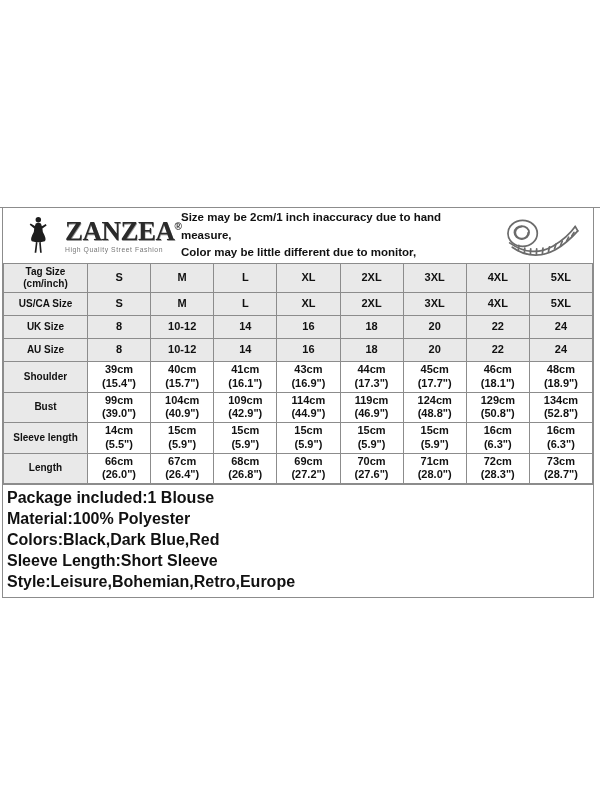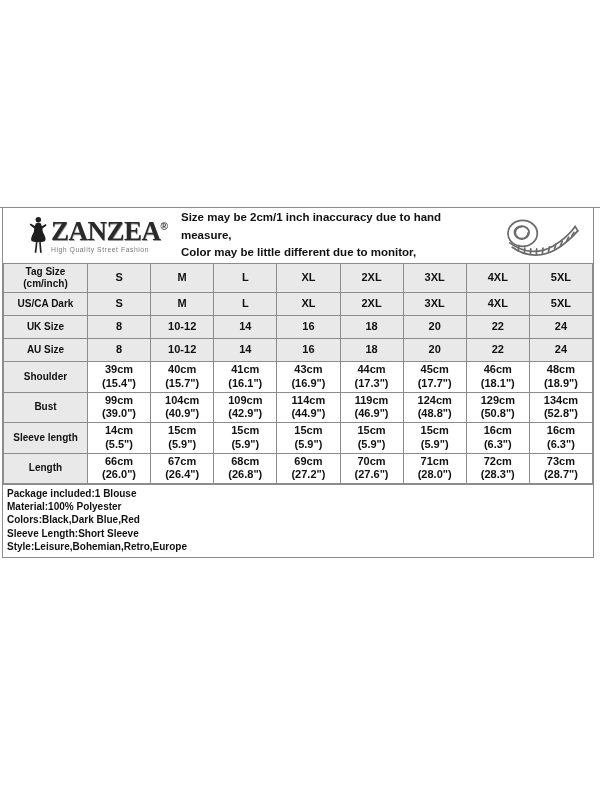--- a/index.html
+++ b/index.html
@@ -12,21 +12,21 @@
     font-family:"Liberation Sans", sans-serif; color:var(--text);
   }
   .sheet{position:relative; width:600px; height:800px; background:#fff; overflow:hidden;}
   .top-rule{position:absolute; left:0; top:207px; width:600px; height:1px; background:var(--border);}
   .content-box{
     position:absolute; left:2px; top:208px; width:592px;
     border:1px solid var(--border); border-top:none; background:#fff;
   }
   
   .logo-band{display:flex; align-items:center; height:55px; background:#fff;}
-  .logo-group{display:flex; align-items:center; padding-left:24px; width:178px; flex:0 0 auto;}
+  .logo-group{display:flex; align-items:center; padding-left:24px; width:178px; flex:0 0 auto;gap:14px;}
   .figure-svg{width:22px; height:46px; color:#1d1d1d; flex:0 0 auto;}
   .logo-text-wrap{margin-left:2px; line-height:1;}
   .logo-text{
     font-family:"Liberation Serif", serif; font-weight:bold; font-size:27px;
     letter-spacing:-0.5px; color:#2a2a2a; line-height:1;
     text-shadow:0.5px 0.5px 0 #9a9a9a;
   }
   .logo-reg{font-size:10px; vertical-align:super; font-family:"Liberation Sans",sans-serif; text-shadow:none;}
   .logo-tagline{font-size:6.8px; color:var(--tagline); letter-spacing:0.55px; margin-top:2px; white-space:nowrap;}
   .disclaimer{flex:1; font-weight:bold; font-size:11.5px; line-height:1.55; padding-right:14px;}
@@ -37,21 +37,21 @@
     width:100%; border-collapse:collapse; table-layout:fixed;
     text-align:center; font-size:11px; font-weight:bold; color:var(--text);
   }
   table.size-table td{border:1px solid var(--border); padding:1px 0; line-height:1.25; vertical-align:middle;}
   table.size-table tr[data-group="sizes"] td{background:var(--shaded); height:23px;}
   table.size-table tr[data-group="sizes"]:first-child td{height:29px;}
   table.size-table tr[data-group="measurements"] td{height:28px; background:#fff;}
   table.size-table tr[data-group="measurements"] td.label-cell{background:var(--shaded);}
   table.size-table td.label-cell{font-size:10px;}
   
-  .notes{border-top:1px solid var(--border); padding:2px 4px 4px; font-size:10px; font-weight:bold; line-height:1.32;}
+  .notes{border-top:1px solid var(--border); padding:2px 4px 4px; font-size:16px; font-weight:bold; line-height:1.32;}
   .notes div{white-space:nowrap;}
 </style>
 </head>
 <body>
 
 <div class="sheet">
   <div class="top-rule"></div>
 
   <div class="content-box">
 
@@ -115,21 +115,21 @@
             <td>S</td>
             <td>M</td>
             <td>L</td>
             <td>XL</td>
             <td>2XL</td>
             <td>3XL</td>
             <td>4XL</td>
             <td>5XL</td>
           </tr>
           <tr data-group="sizes">
-            <td class="label-cell">US/CA Dark</td>
+            <td class="label-cell">US/CA Size</td>
             <td>S</td>
             <td>M</td>
             <td>L</td>
             <td>XL</td>
             <td>2XL</td>
             <td>3XL</td>
             <td>4XL</td>
             <td>5XL</td>
           </tr>
           <tr data-group="sizes">

